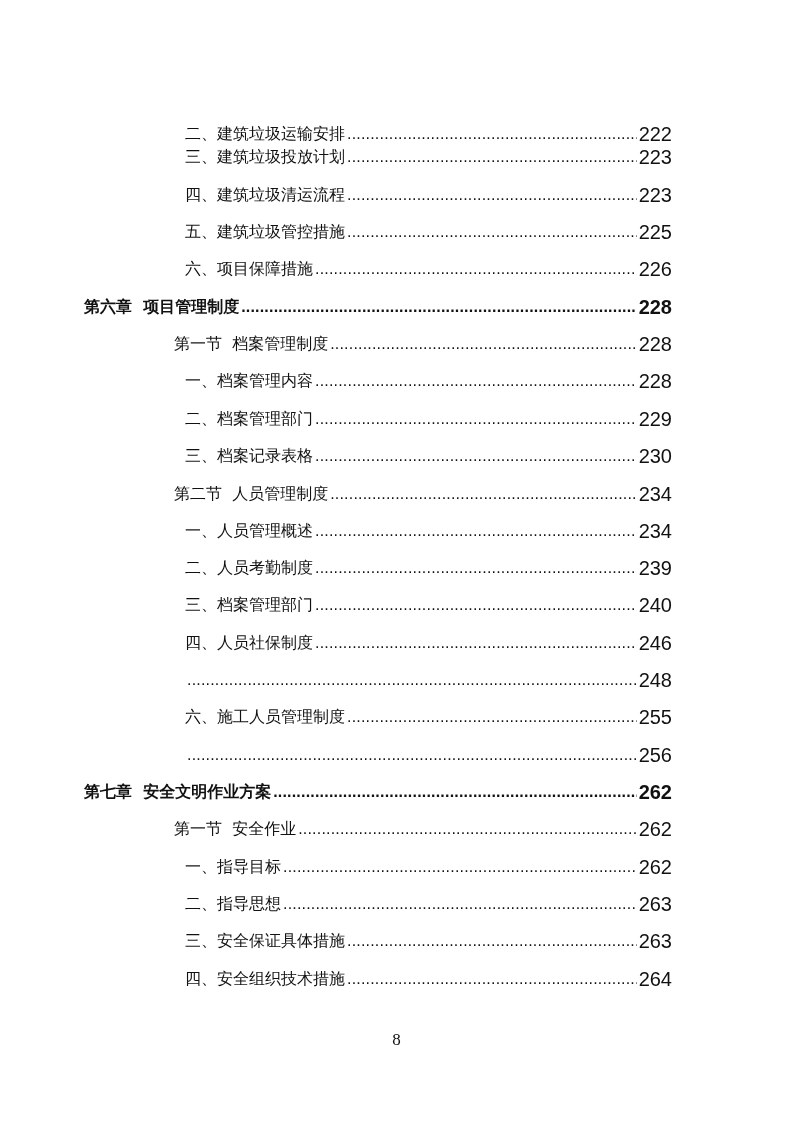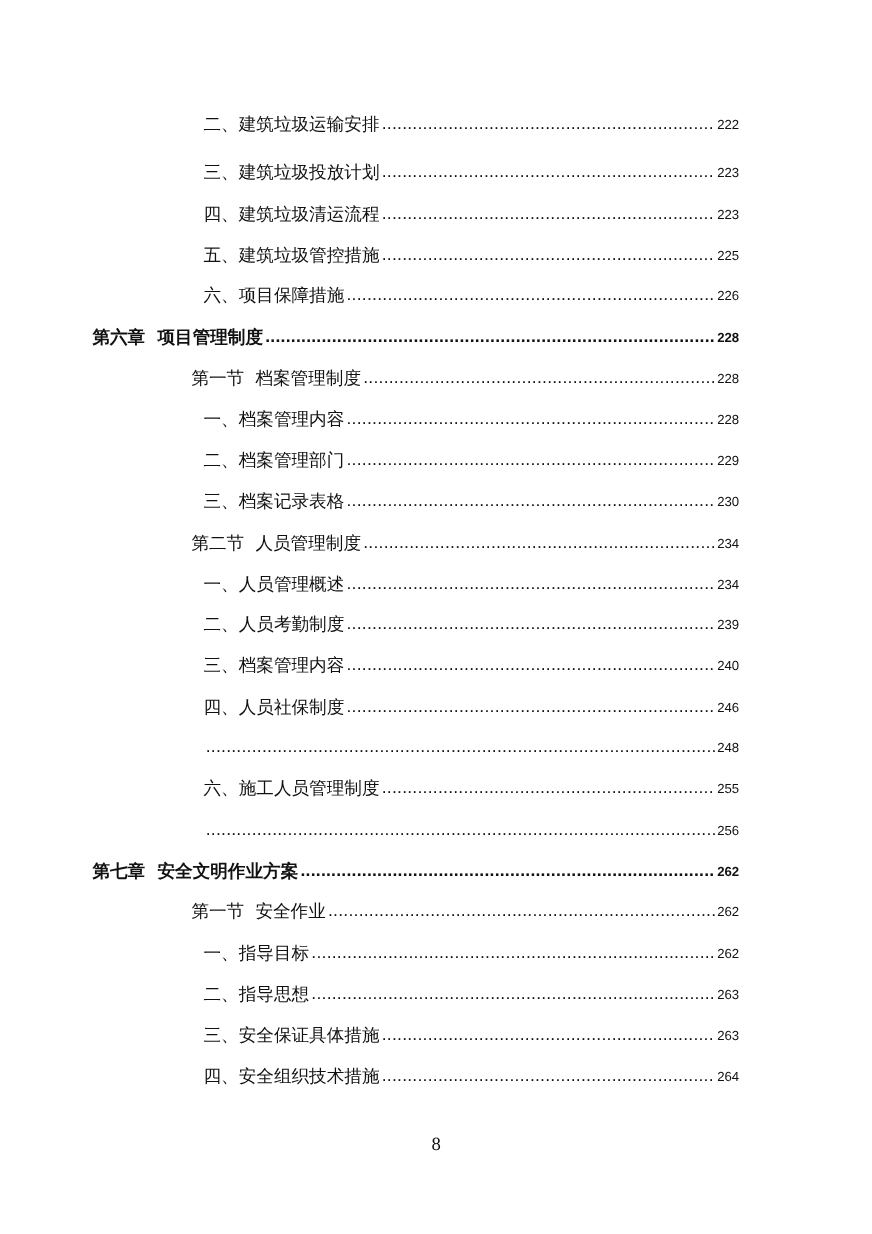--- a/index.html
+++ b/index.html
@@ -9,29 +9,29 @@
     .entry { position: absolute; left: 0; right: 121px; height: 26px;
              display: flex; align-items: flex-end; font-size: 16px; line-height: 26px; }
     .entry.l1 { padding-left: 84px; font-weight: bold; }
     .entry.l2 { padding-left: 152px; margin-left: 22px; }
     .entry.l3 { padding-left: 185px; }
     .entry .title { white-space: pre; flex: none; }
     .entry .leader { flex: 1 1 auto; overflow: hidden; white-space: nowrap;
                      margin: 0 2px; font-family: "Liberation Sans", sans-serif;
                      letter-spacing: 0.2px; }
     .entry .leader::before { content: "............................................................................................................................................................................................................................................"; }
-    .entry .page { flex: none; font-family: "Liberation Sans", sans-serif; font-size: 12px; }
+    .entry .page { flex: none; font-family: "Liberation Sans", sans-serif; font-size: 20px; }
     .page-number { position: absolute; top: 1030px; left: 0; width: 793px; text-align: center;
                    font-family: "Liberation Serif", serif; font-size: 17px; }
   </style>
 </head>
 <body>
 
 <div class="toc">
-  <div class="entry l3" style="top:100px">
+  <div class="entry l3" style="top:121px">
       <span class="title">二、建筑垃圾运输安排</span>
       <span class="leader"></span>
       <span class="page">222</span>
     </div>
   <div class="entry l3" style="top:144px">
       <span class="title">三、建筑垃圾投放计划</span>
       <span class="leader"></span>
       <span class="page">223</span>
     </div>
   <div class="entry l3" style="top:182px">
@@ -83,21 +83,21 @@
       <span class="title">一、人员管理概述</span>
       <span class="leader"></span>
       <span class="page">234</span>
     </div>
   <div class="entry l3" style="top:555px">
       <span class="title">二、人员考勤制度</span>
       <span class="leader"></span>
       <span class="page">239</span>
     </div>
   <div class="entry l3" style="top:592px">
-      <span class="title">三、档案管理内容</span>
+      <span class="title">三、档案管理部门</span>
       <span class="leader"></span>
       <span class="page">240</span>
     </div>
   <div class="entry l3" style="top:630px">
       <span class="title">四、人员社保制度</span>
       <span class="leader"></span>
       <span class="page">246</span>
     </div>
   <div class="entry l3" style="top:667px">
       <span class="leader"></span>

